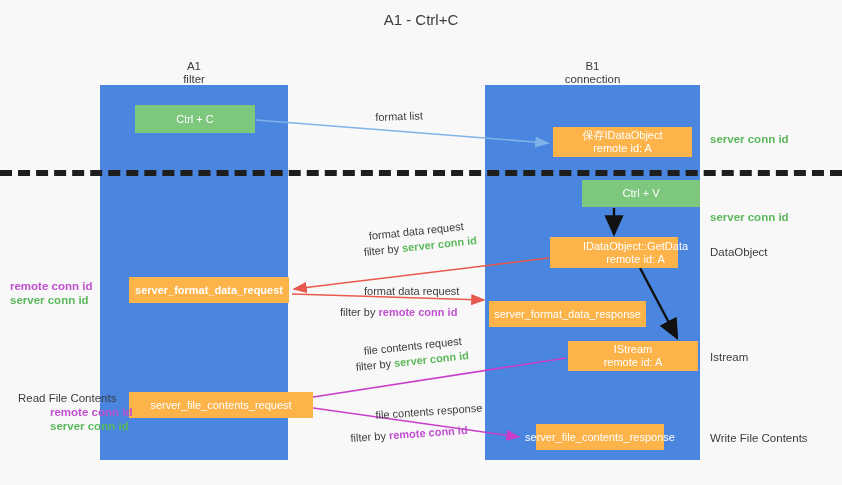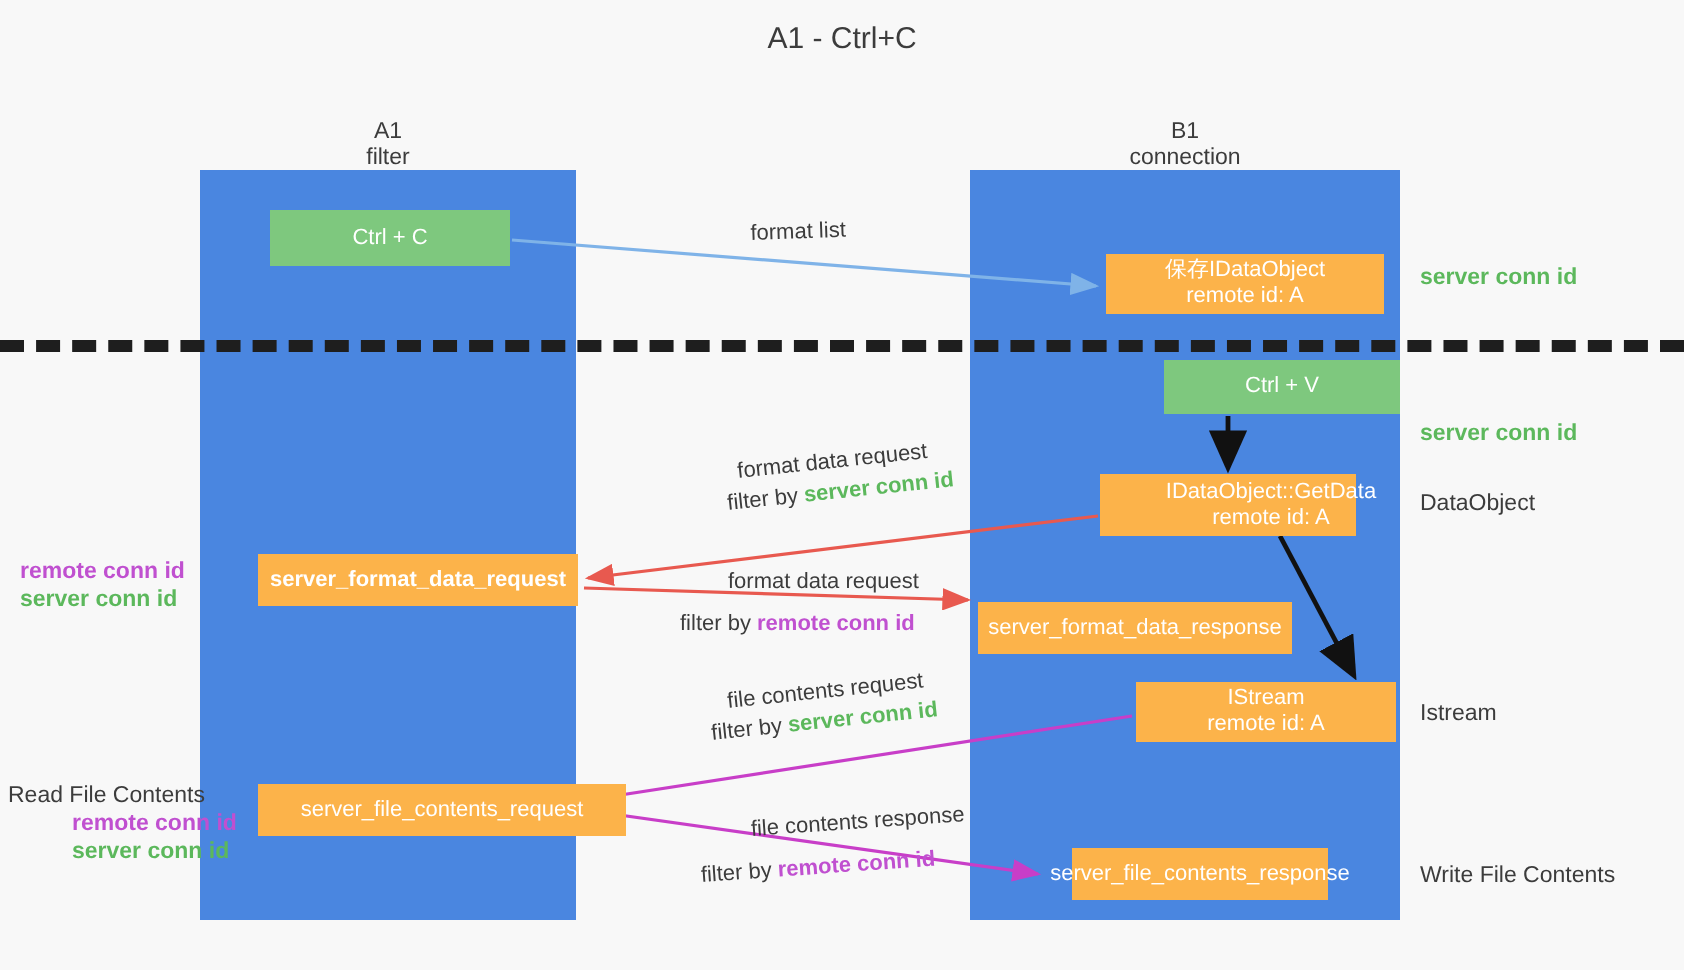--- a/index.html
+++ b/index.html
@@ -66,21 +66,21 @@
   #a-dataobject{left:710px;top:245px;}
   #a-istream{left:710px;top:350px;}
   #a-write{left:710px;top:431px;}
 
   
   .left-ann{position:absolute;font-size:11.5px;line-height:14px;white-space:nowrap;text-align:left;}
   .left-ann .m{color:#c050d0;font-weight:bold;display:block;}
   .left-ann .g{color:#5cb85c;font-weight:bold;display:block;}
   .left-ann .d{color:#3c3c3c;display:block;}
   #la-1{left:10px;top:279px;}
-  #la-2{left:6px;top:391px;}
+  #la-2{left:20px;top:391px;}
   #la-2 .d{margin-left:-2px;}
   #la-2 .m,#la-2 .g{margin-left:30px;}
 
   
   .edge-label{position:absolute;font-size:11px;line-height:14px;white-space:nowrap;color:#3c3c3c;}
   .edge-label .hl-green{color:#5cb85c;font-weight:bold;}
   .edge-label .hl-magenta{color:#c050d0;font-weight:bold;}
 
   #el-formatlist{left:375px;top:110px;transform:rotate(-2deg);transform-origin:left top;}
   #el-fmt-req-1{left:368px;top:229px;transform:rotate(-6deg);transform-origin:left top;}

